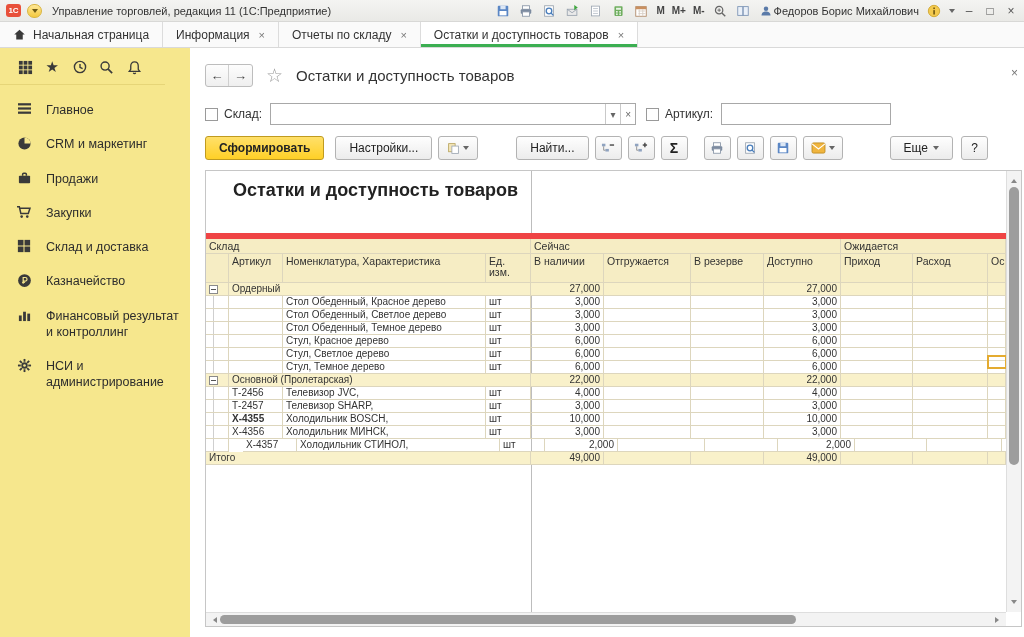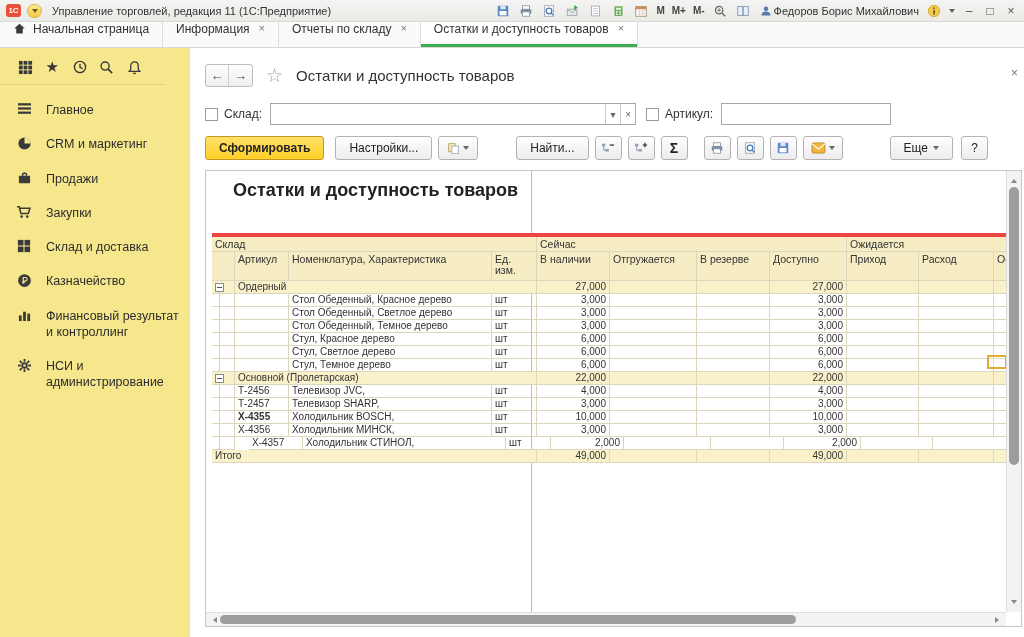--- a/index.html
+++ b/index.html
@@ -18,21 +18,21 @@
   .wintitle{margin-left:4px;white-space:nowrap}
   .tbright{margin-left:auto;display:flex;align-items:center;gap:7px}
   .tbico{width:16px;height:16px;display:flex;align-items:center;justify-content:center}
   .tbtxt{font-size:10px;font-weight:bold;color:#444}
   .userbox{display:flex;align-items:center;gap:0;font-size:11px;color:#333;white-space:nowrap}
   .winctl{font-size:12px;color:#555;width:14px;text-align:center}
 
   
   .tabbar{position:absolute;top:22px;left:0;right:0;height:26px;background:#fafafa;border-bottom:1px solid #d9d9d9;
     display:flex;align-items:stretch}
-  .tab{display:flex;align-items:flex-start;gap:7px;padding:0 13px;border-right:1px solid #dcdcdc;font-size:12px;color:#333;position:relative;white-space:nowrap}
+  .tab{display:flex;align-items:center;gap:7px;padding:0 13px;border-right:1px solid #dcdcdc;font-size:12px;color:#333;position:relative;white-space:nowrap}
   .tab .closex{color:#777;font-size:11px;margin-left:2px}
   .tab.active{background:#fff}
   .tab.active::after{content:'';position:absolute;left:0;right:0;bottom:0;height:3px;background:#3caf52}
 
   
   .sidebar{position:absolute;top:48px;left:0;width:190px;bottom:0;background:#f6e78d}
   .sideicons{display:flex;justify-content:space-between;padding:10px 22px 8px 16px;border-bottom:1px solid #e6d578;width:165px}
   .sideicons .sic{width:18px;height:18px;display:flex;align-items:center;justify-content:center;font-size:15px;color:#3a3a3a}
   .sidemenu{padding-top:8px}
   .sitem{display:flex;gap:13px;padding:9px 8px 9px 15px;font-size:12.5px;color:#2d2d2d;line-height:1.3;align-items:flex-start}
@@ -63,21 +63,21 @@
   .ibtn{width:27px;padding:0;justify-content:center}
   .ibtn.wide{width:40px;gap:3px}
   .sigma{font-size:14px;font-weight:bold;color:#222}
   .tbr-right{margin-left:auto;display:flex;gap:8px;margin-right:36px}
 
   
   .reportouter{position:absolute;top:122px;left:15px;width:817px;bottom:10px;border:1px solid #c6c6c6;background:#fff}
   .canvas{position:absolute;top:0;left:0;width:800px;bottom:14px;overflow:hidden;background:#fff}
   .rpttitle{position:absolute;top:9px;left:27px;font-size:18px;font-weight:bold;color:#222;white-space:nowrap}
   .splitline{position:absolute;left:325px;top:0;bottom:0;width:1px;background:#bdbdbd}
-  #grid{position:absolute;top:62px;left:6px;width:800px;border-top:4px solid #ef4444}
+  #grid{position:absolute;top:62px;left:0;width:800px;border-top:6px solid #ef4444}
   .row{display:flex}
   .c{border-right:1px solid #ddd6bd;border-bottom:1px solid #ddd6bd;font-size:10px;line-height:12px;
      padding:0 3px;white-space:nowrap;overflow:hidden;height:13px;color:#333;position:relative;flex:none}
   .num{text-align:right}
   .h1 .c{height:15px;background:#f6edc4;font-size:10.5px;line-height:14px}
   .h2 .c{height:29px;background:#f6edc4;font-size:10.5px;white-space:normal;line-height:11px;padding-top:2px}
   .g .c,.t .c{background:#f9f1ca}
   .expbox{position:absolute;left:3px;top:2px;width:9px;height:9px;border:1px solid #8a8a8a;background:#fff}
   .expbox::after{content:'';position:absolute;left:1px;right:1px;top:3px;height:1px;background:#555}
   .treeline{position:absolute;left:7px;top:0;bottom:0;width:1px;background:#cfcfcf}

